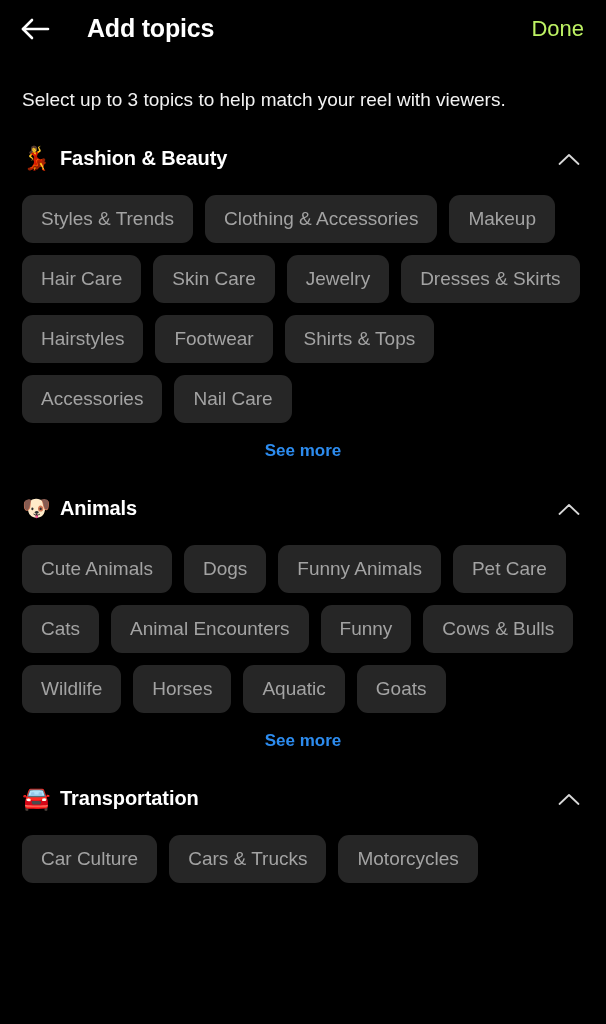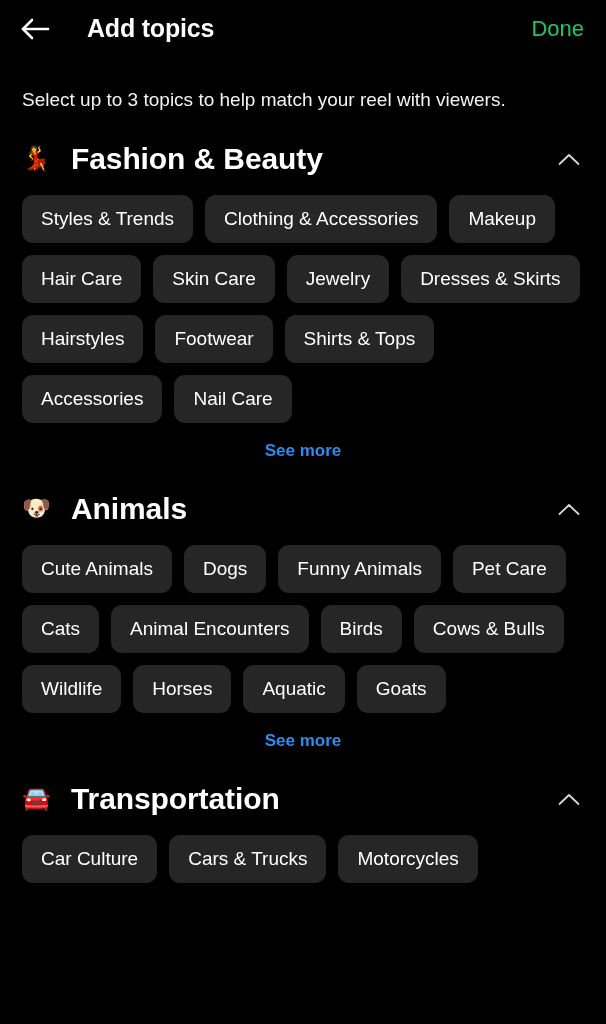--- a/index.html
+++ b/index.html
@@ -52,21 +52,21 @@
     letter-spacing: -0.2px;
     color: #ffffff;
     margin-left: 25px;
     flex: 1 1 auto;
     white-space: nowrap;
   }
 
   .done-btn {
     font-size: 22px;
     font-weight: normal;
-    color: #22c55e;
+    color: #bef264;
     cursor: pointer;
     flex: 0 0 auto;
     white-space: nowrap;
   }
 
   
   .subtitle {
     font-size: 19px;
     color: #f2f2f2;
     padding: 31px 12px 0 22px;
@@ -90,26 +90,26 @@
 
   .section-emoji {
     font-size: 23px;
     line-height: 1;
     width: 30px;
     flex: 0 0 auto;
     display: block;
   }
 
   .section-title {
-    font-size: 30px;
+    font-size: 20px;
     font-weight: bold;
     color: #ffffff;
     flex: 1 1 auto;
     letter-spacing: -0.1px;
-    margin-left: 19px;
+    margin-left: 8px;
     white-space: nowrap;
   }
 
   .chevron {
     width: 30px;
     height: 30px;
     flex: 0 0 auto;
     display: flex;
     align-items: center;
     justify-content: center;
@@ -128,21 +128,21 @@
   }
 
   .chip {
     background: #262626;
     border-radius: 11px;
     height: 48px;
     display: inline-flex;
     align-items: center;
     padding: 0 19px;
     font-size: 19px;
-    color: #ffffff;
+    color: #a3a3a3;
     white-space: nowrap;
     cursor: pointer;
     user-select: none;
   }
 
   .see-more-wrap {
     display: flex;
     justify-content: center;
     padding: 18px 0 0 0;
   }
@@ -216,21 +216,21 @@
             </svg>
           </div>
         </div>
         <div class="chips">
           <div class="chip">Cute Animals</div>
           <div class="chip">Dogs</div>
           <div class="chip">Funny Animals</div>
           <div class="chip">Pet Care</div>
           <div class="chip">Cats</div>
           <div class="chip">Animal Encounters</div>
-          <div class="chip">Birds</div>
+          <div class="chip">Funny</div>
           <div class="chip">Cows &amp; Bulls</div>
           <div class="chip">Wildlife</div>
           <div class="chip">Horses</div>
           <div class="chip">Aquatic</div>
           <div class="chip">Goats</div>
         </div>
         <div class="see-more-wrap">
           <div class="see-more">See more</div>
         </div>
         <div class="section-gap"></div>

